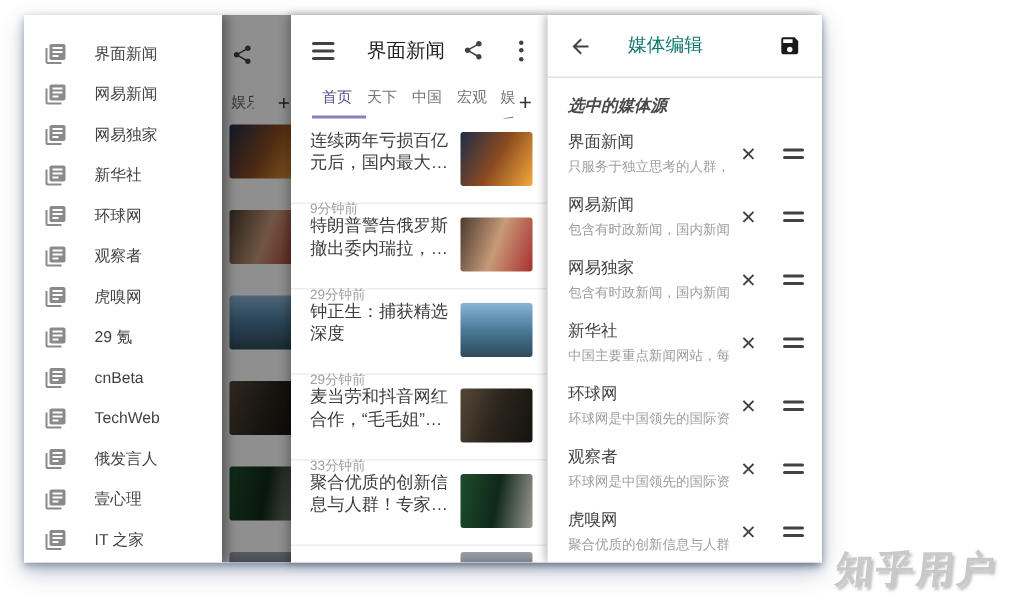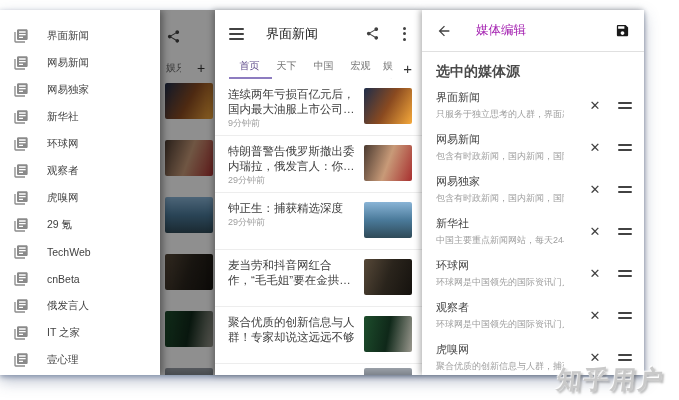--- a/index.html
+++ b/index.html
@@ -1,19 +1,19 @@
 <!DOCTYPE html>
 <html><head>
 <meta charset="utf-8">
 <style>
   * { margin:0; padding:0; box-sizing:border-box; }
   html,body { width:679px; height:400px; background:#ffffff; overflow:hidden;
               font-family:"Liberation Sans", sans-serif; position:relative; }
 
-  .composite { position:absolute; left:0; top:10px; width:644px; height:365px;
+  .composite { position:absolute; left:16px; top:10px; width:532px; height:365px;
                display:flex; background:#fff;
                box-shadow:0 2px 5px rgba(55,75,115,.45), 0 6px 14px rgba(55,75,115,.35); }
 
   
   .panel-a { width:215px; display:flex; background:#fff; position:relative; overflow:hidden; }
   .drawer { width:160px; background:#fff; z-index:2; padding-top:12px;
             box-shadow:3px 0 7px rgba(0,0,0,.38); }
   .drawer-item { display:flex; align-items:center; height:27px; padding-left:13px; cursor:pointer; }
   .doc-icon { width:16px; height:16px; flex:0 0 16px; }
   .doc-icon svg { width:16px; height:16px; fill:#8a8a8a; }
@@ -50,37 +50,37 @@
   .tab.active::after { content:""; position:absolute; left:-2px; right:-4px; bottom:0;
                        height:2.5px; background:#8d7cc0; }
   .tab.clipped { width:15px; overflow:hidden; text-align:left; margin-left:4px; }
   .tab-add { margin-left:auto; margin-right:10px; font-size:15px; color:#333; cursor:pointer; line-height:20px; }
 
   .article-list { flex:1; overflow:hidden; }
   .article-row { display:flex; height:57px; padding:8px 10px 0 13px; border-bottom:1px solid #ededed; cursor:pointer; }
   .article-text { flex:1; min-width:0; padding-right:8px; }
   .article-title { font-size:11.5px; line-height:1.32; color:#3d3d3d;
                    display:-webkit-box; -webkit-line-clamp:2; -webkit-box-orient:vertical; overflow:hidden; }
-  .article-time { font-size:9px; color:#9e9e9e; margin-top:0; }
+  .article-time { font-size:9px; color:#9e9e9e; margin-top:16px; }
   .article-thumb { width:48px; height:36px; flex:0 0 48px; border-radius:2px; margin-top:1px; }
   .article-row.partial { height:11px; padding-top:3px; border-bottom:none; }
   .article-row.partial .article-thumb { height:8px; border-radius:2px 2px 0 0; }
 
   
   .panel-c { width:222px; background:#fff; z-index:1; display:flex; flex-direction:column;
              box-shadow:-2px 0 6px rgba(0,0,0,.30); overflow:hidden; }
   .toolbar-c { height:42px; flex:0 0 42px; display:flex; align-items:center; padding:0 14px;
                border-bottom:1px solid #e0e0e0; }
   .back-icon { width:16px; height:16px; cursor:pointer; }
   .back-icon svg { width:16px; height:16px; fill:#424242; }
-  .title-c { font-size:12.5px; color:#a21caf; margin-left:24px; flex:1; }
+  .title-c { font-size:12.5px; color:#0f766e; margin-left:24px; flex:1; }
   .save-icon { width:15px; height:15px; cursor:pointer; }
   .save-icon svg { width:15px; height:15px; fill:#1a1a1a; }
 
-  .section-label { font-size:14px; font-weight:bold; color:#4a4a4a; padding:11px 14px 3px; }
+  .section-label { font-size:11px; font-weight:bold; color:#4a4a4a; padding:11px 14px 3px;font-style:italic; }
   .source-row { display:flex; align-items:center; height:42px; padding:0 12px 0 14px; }
   .source-text { flex:1; min-width:0; }
   .source-name { font-size:11px; color:#424242; margin-bottom:3px; }
   .source-desc { font-size:9px; color:#9e9e9e; white-space:nowrap; overflow:hidden; max-width:128px; }
   .remove-btn { width:26px; text-align:center; font-size:13px; color:#424242; cursor:pointer; }
   .drag-handle { width:14px; margin-left:10px; display:flex; flex-direction:column; gap:3px; cursor:grab; }
   .drag-handle i { display:block; height:2px; background:#424242; border-radius:1px; }
 
   
   .watermark { position:absolute; right:14px; bottom:4px; z-index:6;
@@ -167,57 +167,57 @@
     </span>
     <span class="drawer-label">29 氪</span>
   </div>
 
   <div class="drawer-item">
     <span class="doc-icon">
       <svg viewBox="0 0 24 24">
                 <path d="M4 6H2v14c0 1.1.9 2 2 2h14v-2H4V6zm16-4H8c-1.1 0-2 .9-2 2v12c0 1.1.9 2 2 2h12c1.1 0 2-.9 2-2V4c0-1.1-.9-2-2-2zm-1 9H9V9h10v2zm-4 4H9v-2h6v2zm4-8H9V5h10v2z"></path>
               </svg>
     </span>
+    <span class="drawer-label">cnBeta</span>
+  </div>
+
+  <div class="drawer-item">
+    <span class="doc-icon">
+      <svg viewBox="0 0 24 24">
+                <path d="M4 6H2v14c0 1.1.9 2 2 2h14v-2H4V6zm16-4H8c-1.1 0-2 .9-2 2v12c0 1.1.9 2 2 2h12c1.1 0 2-.9 2-2V4c0-1.1-.9-2-2-2zm-1 9H9V9h10v2zm-4 4H9v-2h6v2zm4-8H9V5h10v2z"></path>
+              </svg>
+    </span>
     <span class="drawer-label">TechWeb</span>
   </div>
 
   <div class="drawer-item">
     <span class="doc-icon">
       <svg viewBox="0 0 24 24">
                 <path d="M4 6H2v14c0 1.1.9 2 2 2h14v-2H4V6zm16-4H8c-1.1 0-2 .9-2 2v12c0 1.1.9 2 2 2h12c1.1 0 2-.9 2-2V4c0-1.1-.9-2-2-2zm-1 9H9V9h10v2zm-4 4H9v-2h6v2zm4-8H9V5h10v2z"></path>
               </svg>
     </span>
-    <span class="drawer-label">cnBeta</span>
-  </div>
-
-  <div class="drawer-item">
-    <span class="doc-icon">
-      <svg viewBox="0 0 24 24">
-                <path d="M4 6H2v14c0 1.1.9 2 2 2h14v-2H4V6zm16-4H8c-1.1 0-2 .9-2 2v12c0 1.1.9 2 2 2h12c1.1 0 2-.9 2-2V4c0-1.1-.9-2-2-2zm-1 9H9V9h10v2zm-4 4H9v-2h6v2zm4-8H9V5h10v2z"></path>
-              </svg>
-    </span>
     <span class="drawer-label">俄发言人</span>
   </div>
 
   <div class="drawer-item">
     <span class="doc-icon">
       <svg viewBox="0 0 24 24">
                 <path d="M4 6H2v14c0 1.1.9 2 2 2h14v-2H4V6zm16-4H8c-1.1 0-2 .9-2 2v12c0 1.1.9 2 2 2h12c1.1 0 2-.9 2-2V4c0-1.1-.9-2-2-2zm-1 9H9V9h10v2zm-4 4H9v-2h6v2zm4-8H9V5h10v2z"></path>
               </svg>
     </span>
+    <span class="drawer-label">壹心理</span>
+  </div>
+
+  <div class="drawer-item">
+    <span class="doc-icon">
+      <svg viewBox="0 0 24 24">
+                <path d="M4 6H2v14c0 1.1.9 2 2 2h14v-2H4V6zm16-4H8c-1.1 0-2 .9-2 2v12c0 1.1.9 2 2 2h12c1.1 0 2-.9 2-2V4c0-1.1-.9-2-2-2zm-1 9H9V9h10v2zm-4 4H9v-2h6v2zm4-8H9V5h10v2z"></path>
+              </svg>
+    </span>
     <span class="drawer-label">IT 之家</span>
-  </div>
-
-  <div class="drawer-item">
-    <span class="doc-icon">
-      <svg viewBox="0 0 24 24">
-                <path d="M4 6H2v14c0 1.1.9 2 2 2h14v-2H4V6zm16-4H8c-1.1 0-2 .9-2 2v12c0 1.1.9 2 2 2h12c1.1 0 2-.9 2-2V4c0-1.1-.9-2-2-2zm-1 9H9V9h10v2zm-4 4H9v-2h6v2zm4-8H9V5h10v2z"></path>
-              </svg>
-    </span>
-    <span class="drawer-label">壹心理</span>
   </div>
 </div>
     </div>
     <div class="dim-strip">
       <div class="strip-toolbar">
         <span class="strip-share">
           <svg viewBox="0 0 24 24">
               <path d="M18 16.1c-.8 0-1.5.3-2 .8l-7.1-4.2c.1-.2.1-.5.1-.7s0-.5-.1-.7l7-4.1c.5.5 1.3.9 2.1.9 1.7 0 3-1.3 3-3s-1.3-3-3-3-3 1.3-3 3c0 .2 0 .5.1.7l-7 4.1c-.5-.5-1.3-.9-2.1-.9-1.7 0-3 1.3-3 3s1.3 3 3 3c.8 0 1.6-.4 2.1-.9l7.1 4.2c-.1.2-.1.4-.1.6 0 1.6 1.3 2.9 2.9 2.9s2.9-1.3 2.9-2.9-1.3-2.9-2.9-2.9z"></path>
             </svg>
         </span>
@@ -290,20 +290,21 @@
     <div class="article-text">
       <div class="article-title">钟正生：捕获精选深度</div>
       <div class="article-time">29分钟前</div>
     </div>
     <div class="article-thumb" style="background: linear-gradient(rgb(137, 180, 214), rgb(74, 122, 154), rgb(47, 74, 88));"></div>
   </div>
 
   <div class="article-row">
     <div class="article-text">
       <div class="article-title">麦当劳和抖音网红合作，“毛毛姐”要在金拱门办婚礼</div>
+      <div class="article-time">33分钟前</div>
     </div>
     <div class="article-thumb" style="background: linear-gradient(110deg, rgb(86, 72, 56), rgb(42, 36, 28), rgb(21, 18, 14));"></div>
   </div>
 
   <div class="article-row">
     <div class="article-text">
       <div class="article-title">聚合优质的创新信息与人群！专家却说这远远不够</div>
     </div>
     <div class="article-thumb" style="background: linear-gradient(100deg, rgb(29, 77, 44), rgb(15, 40, 25), rgb(154, 152, 142));"></div>
   </div>

